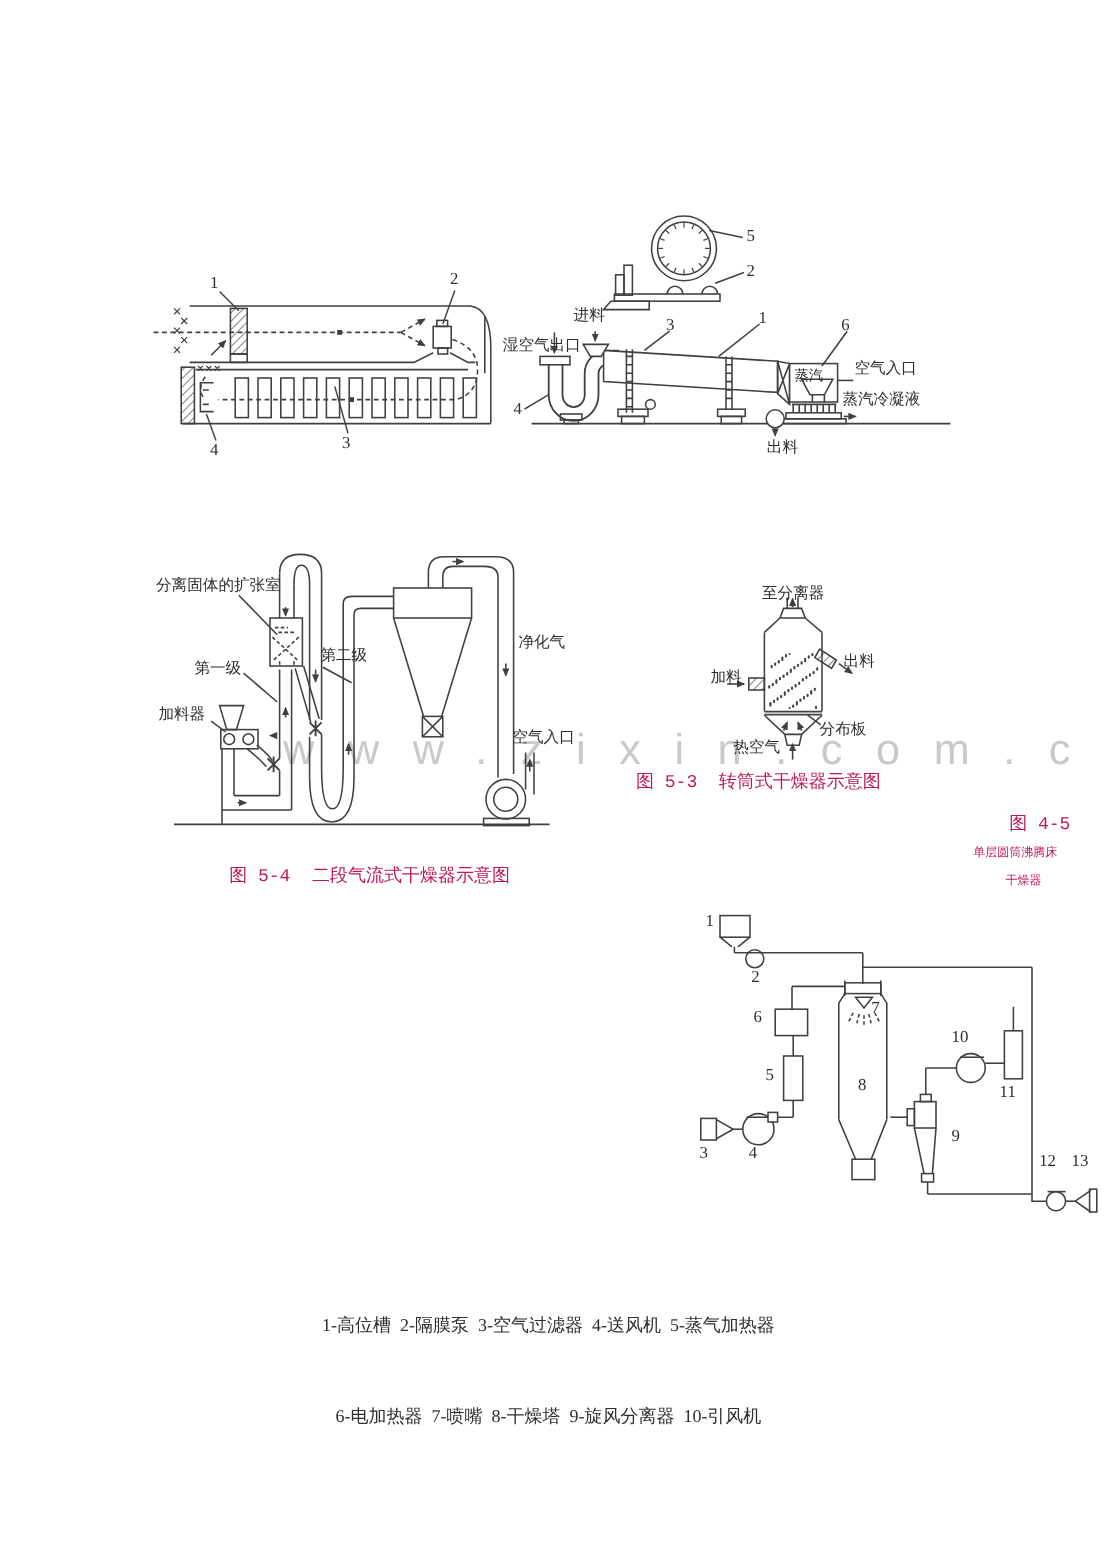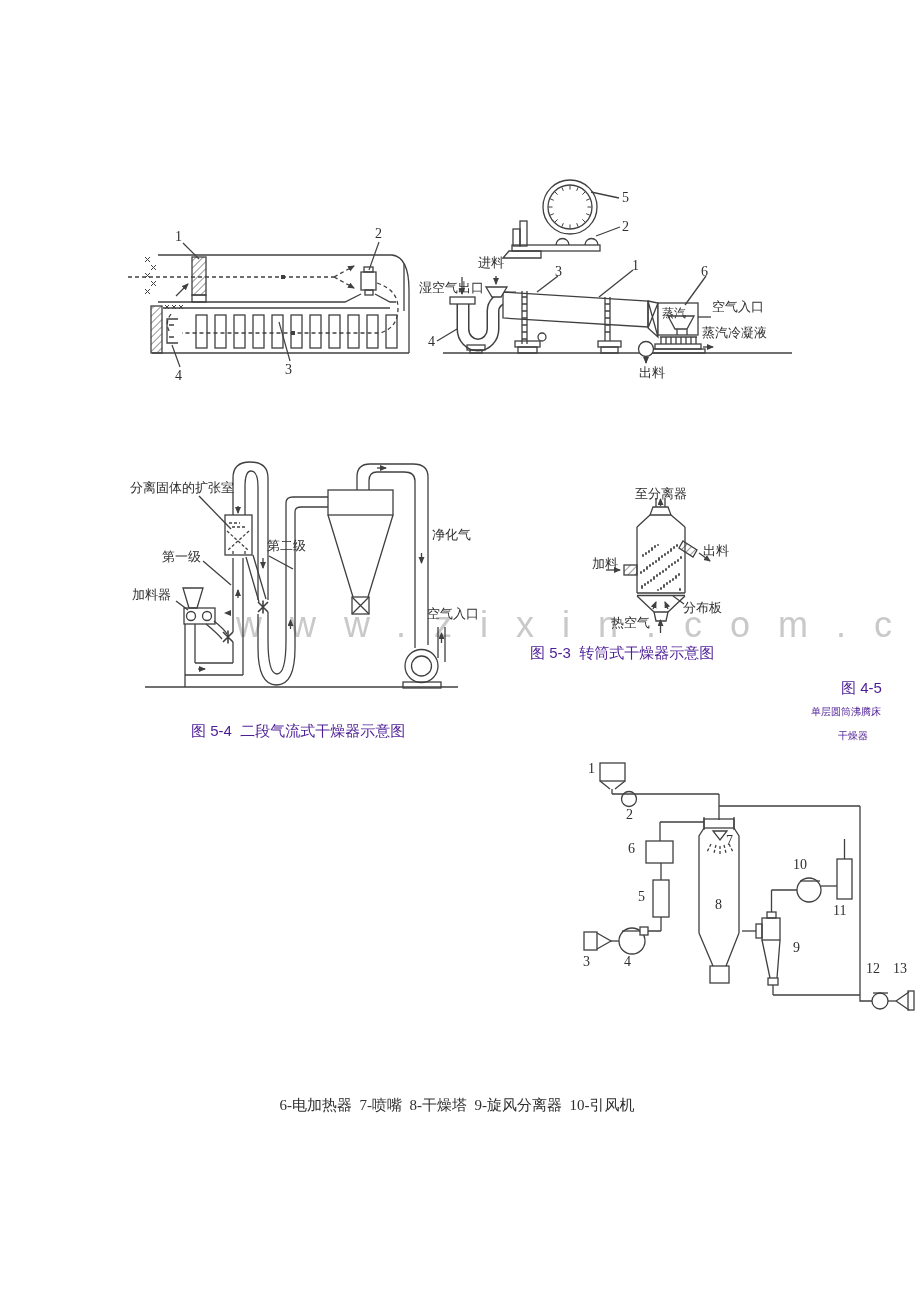--- a/index.html
+++ b/index.html
@@ -2,22 +2,22 @@
 <html><head>
 <meta charset="utf-8">
 <style>
   html,body{margin:0;padding:0;background:#fff;}
   #page{position:relative;width:920px;height:1302px;background:#fff;overflow:hidden;
         font-family:"Liberation Sans",sans-serif;color:#2f2f2f;}
   .lb{position:absolute;font-size:13px;line-height:15px;color:#2f2f2f;white-space:nowrap;
       font-family:"Liberation Sans",sans-serif;}
   .num{position:absolute;font-size:14px;line-height:15px;color:#2f2f2f;white-space:nowrap;
       font-family:"Liberation Serif",serif;}
-  .cap{position:absolute;font-size:15px;line-height:18px;color:#4c1d95;white-space:pre;
-      font-family:Liberation Sans, sans-serif;}
+  .cap{position:absolute;font-size:15px;line-height:18px;color:#be185d;white-space:pre;
+      font-family:Liberation Mono, monospace;}
   #watermark{position:absolute;left:236px;top:604px;font-size:36px;letter-spacing:28px;
       color:#c9c9c9;font-family:"Liberation Sans",sans-serif;white-space:nowrap;}
   #art{position:absolute;left:0;top:0;}
   #caption-block{position:absolute;left:110px;top:1042px;width:694px;text-align:center;
       font-size:15px;line-height:25.4px;color:#2f2f2f;white-space:pre;
       font-family:"Liberation Serif",serif;}
 </style>
 </head>
 <body>
 
@@ -488,17 +488,18 @@
   <div class="num" style="left:624px;top:954px">4</div>
   <div class="num" style="left:726px;top:833px">7</div>
   <div class="num" style="left:715px;top:897px">8</div>
   <div class="num" style="left:793px;top:857px">10</div>
   <div class="num" style="left:833px;top:903px">11</div>
   <div class="num" style="left:793px;top:940px">9</div>
   <div class="num" style="left:866px;top:961px">12</div>
   <div class="num" style="left:893px;top:961px">13</div>
 
   <div id="caption-block">
+    <div>1-高位槽  2-隔膜泵  3-空气过滤器  4-送风机  5-蒸气加热器</div>
     <div>6-电加热器  7-喷嘴  8-干燥塔  9-旋风分离器  10-引风机</div>
     
   </div>
 
 </div>
 
 </body></html>

